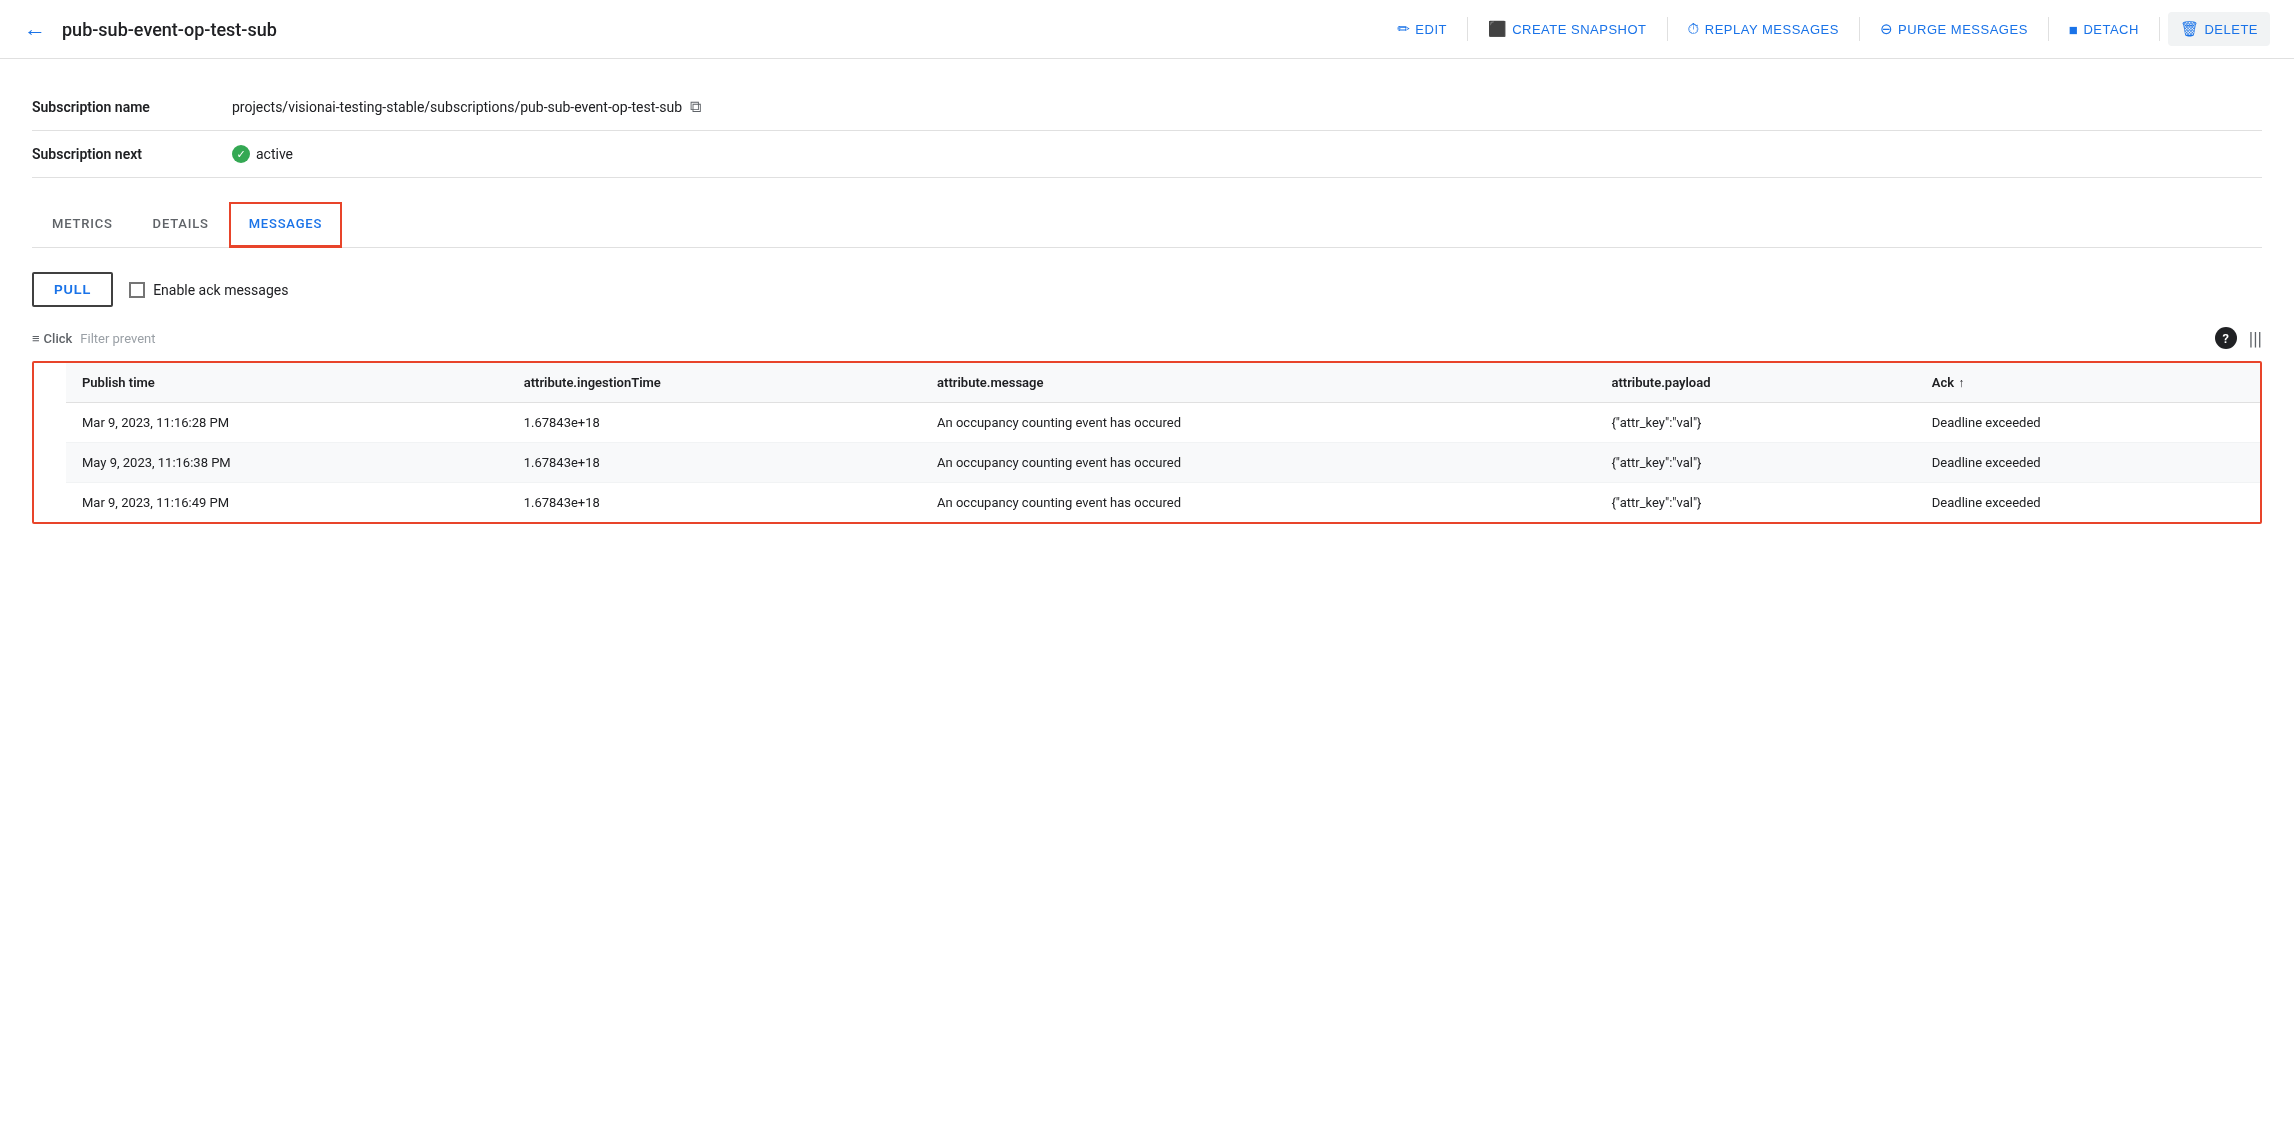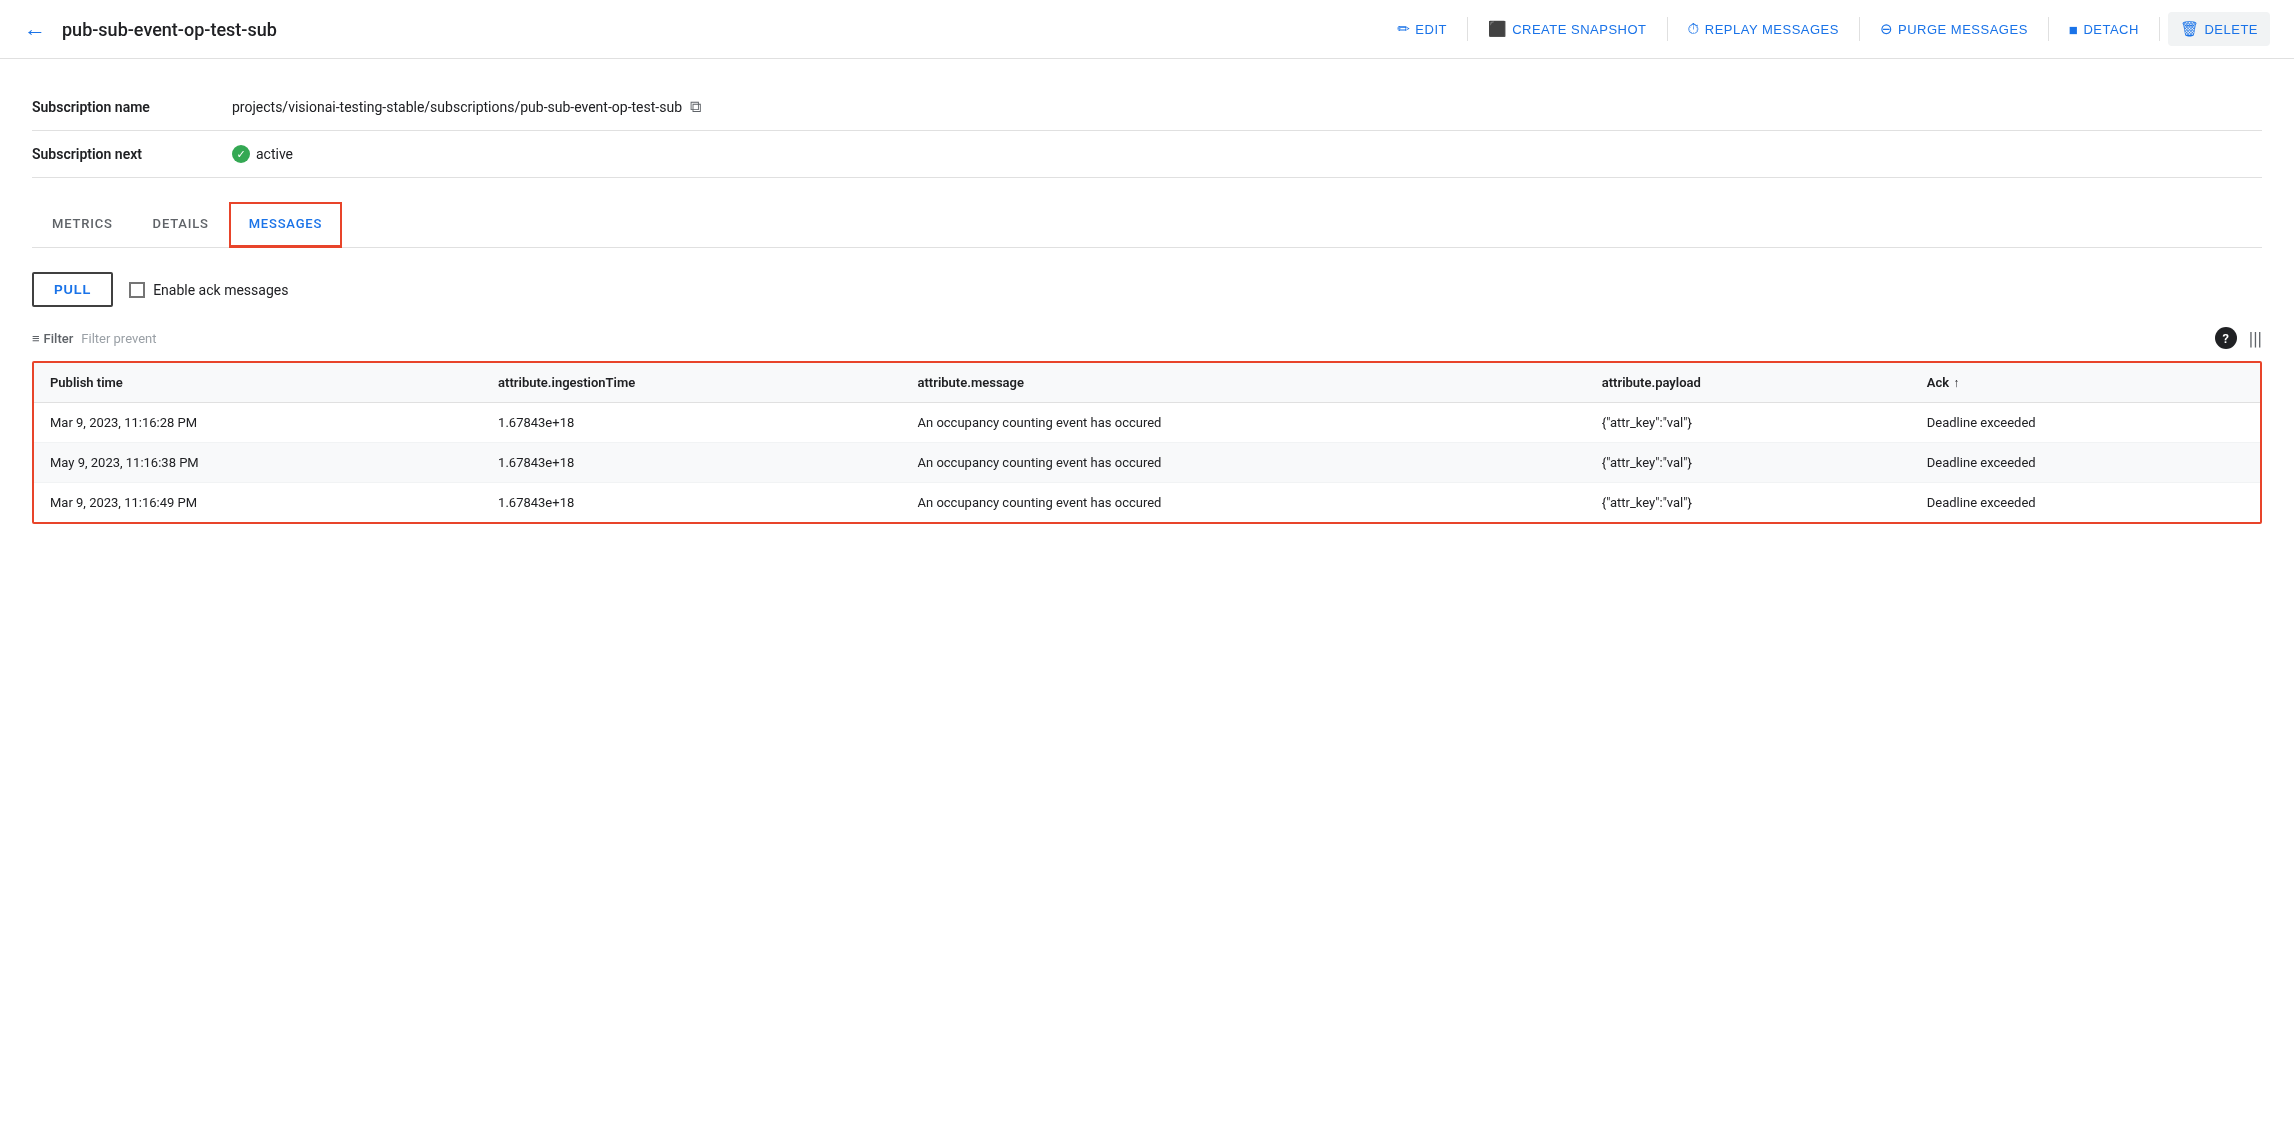--- a/index.html
+++ b/index.html
@@ -248,20 +248,21 @@
       font-size: 18px;
       color: #5f6368;
       cursor: pointer;
     }
 
     
     .messages-table-container {
       border: 2px solid #e8442a;
       border-radius: 2px;
       overflow: hidden;
+      padding-left: 32px;
     }
     .messages-table {
       width: 100%;
       border-collapse: collapse;
     }
     .messages-table thead tr {
       background: #f8f9fa;
     }
     .messages-table th {
       padding: 12px 16px;
@@ -376,21 +377,21 @@
     <button class="pull-btn">PULL</button>
     <div class="ack-checkbox-row">
       <div class="ack-checkbox"></div>
       <span>Enable ack messages</span>
     </div>
   </div>
 
   <div class="filter-bar">
     <div class="filter-icon-label">
       <span>≡</span>
-      <span>Filter</span>
+      <span>Click</span>
     </div>
     <span class="filter-text">Filter prevent</span>
     <div class="filter-right">
       <div class="help-icon">?</div>
       <span class="columns-icon">|||</span>
     </div>
   </div>
 
   <div class="messages-table-container">
     <table class="messages-table">

